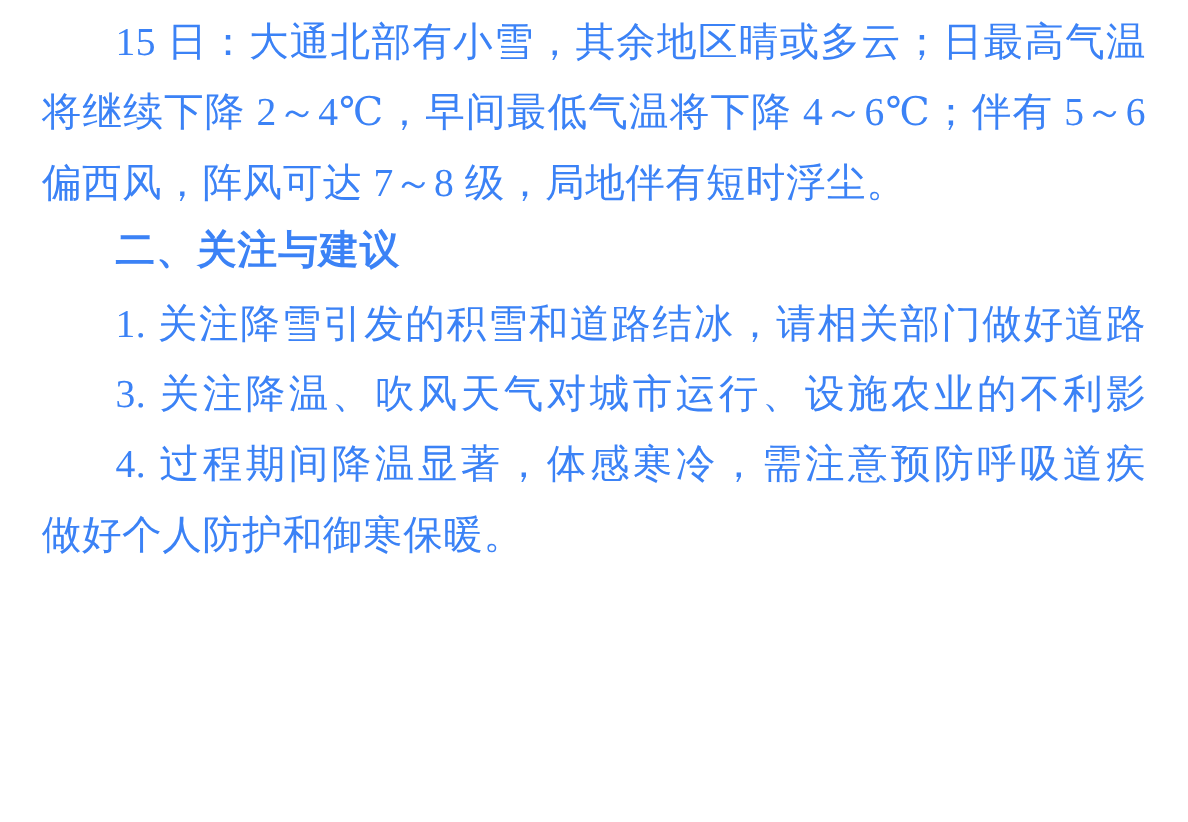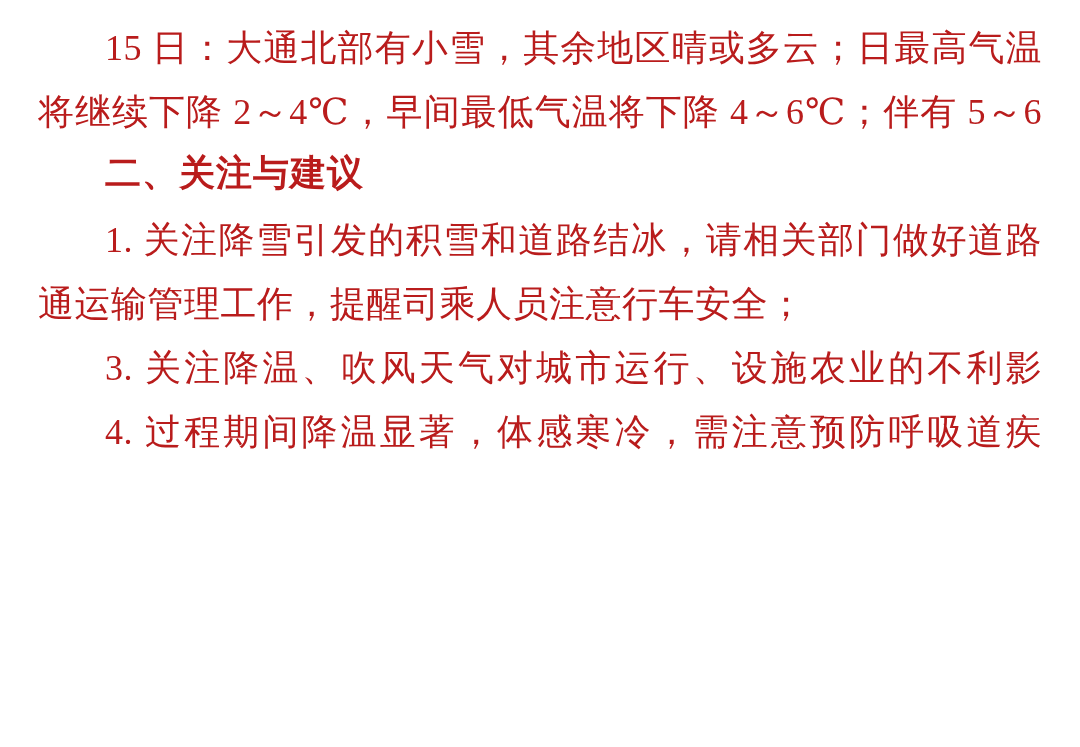--- a/index.html
+++ b/index.html
@@ -6,23 +6,23 @@
     margin: 0;
     padding: 0;
     background: #ffffff;
   }
   .page {
     position: relative;
     width: 1080px;
     height: 598px;
     margin: 0 auto;
     background: #ffffff;
-    color: #b91c1c;
+    color: #3b82f6;
     box-sizing: border-box;
-    padding: 16px 38px 0 38px;
+    padding: 6px 38px 0 38px;
     overflow: hidden;
     font-family: "Liberation Serif", "DejaVu Serif", serif;
     font-size: 36px;
   }
   .line {
     height: 64px;
     line-height: 64px;
     overflow: hidden;
     white-space: normal;
     letter-spacing: 0.5px;
@@ -42,24 +42,25 @@
     letter-spacing: 1px;
   }
 </style>
 </head>
 <body>
 
 <div class="page">
 
   <div class="line justify indent">15 日：大通北部有小雪，其余地区晴或多云；日最高气温</div>
   <div class="line justify">将继续下降 2～4℃，早间最低气温将下降 4～6℃；伴有 5～6 级</div>
+  <div class="line">偏西风，阵风可达 7～8 级，局地伴有短时浮尘。</div>
 
   <div class="line heading indent">二、关注与建议</div>
 
   <div class="line justify indent">1. 关注降雪引发的积雪和道路结冰，请相关部门做好道路交</div>
-  <div class="line">通运输管理工作，提醒司乘人员注意行车安全；</div>
 
 
   <div class="line justify indent">3. 关注降温、吹风天气对城市运行、设施农业的不利影响，</div>
 
   <div class="line justify indent">4. 过程期间降温显著，体感寒冷，需注意预防呼吸道疾病，</div>
+  <div class="line">做好个人防护和御寒保暖。</div>
 
 </div>
 
 </body></html>

